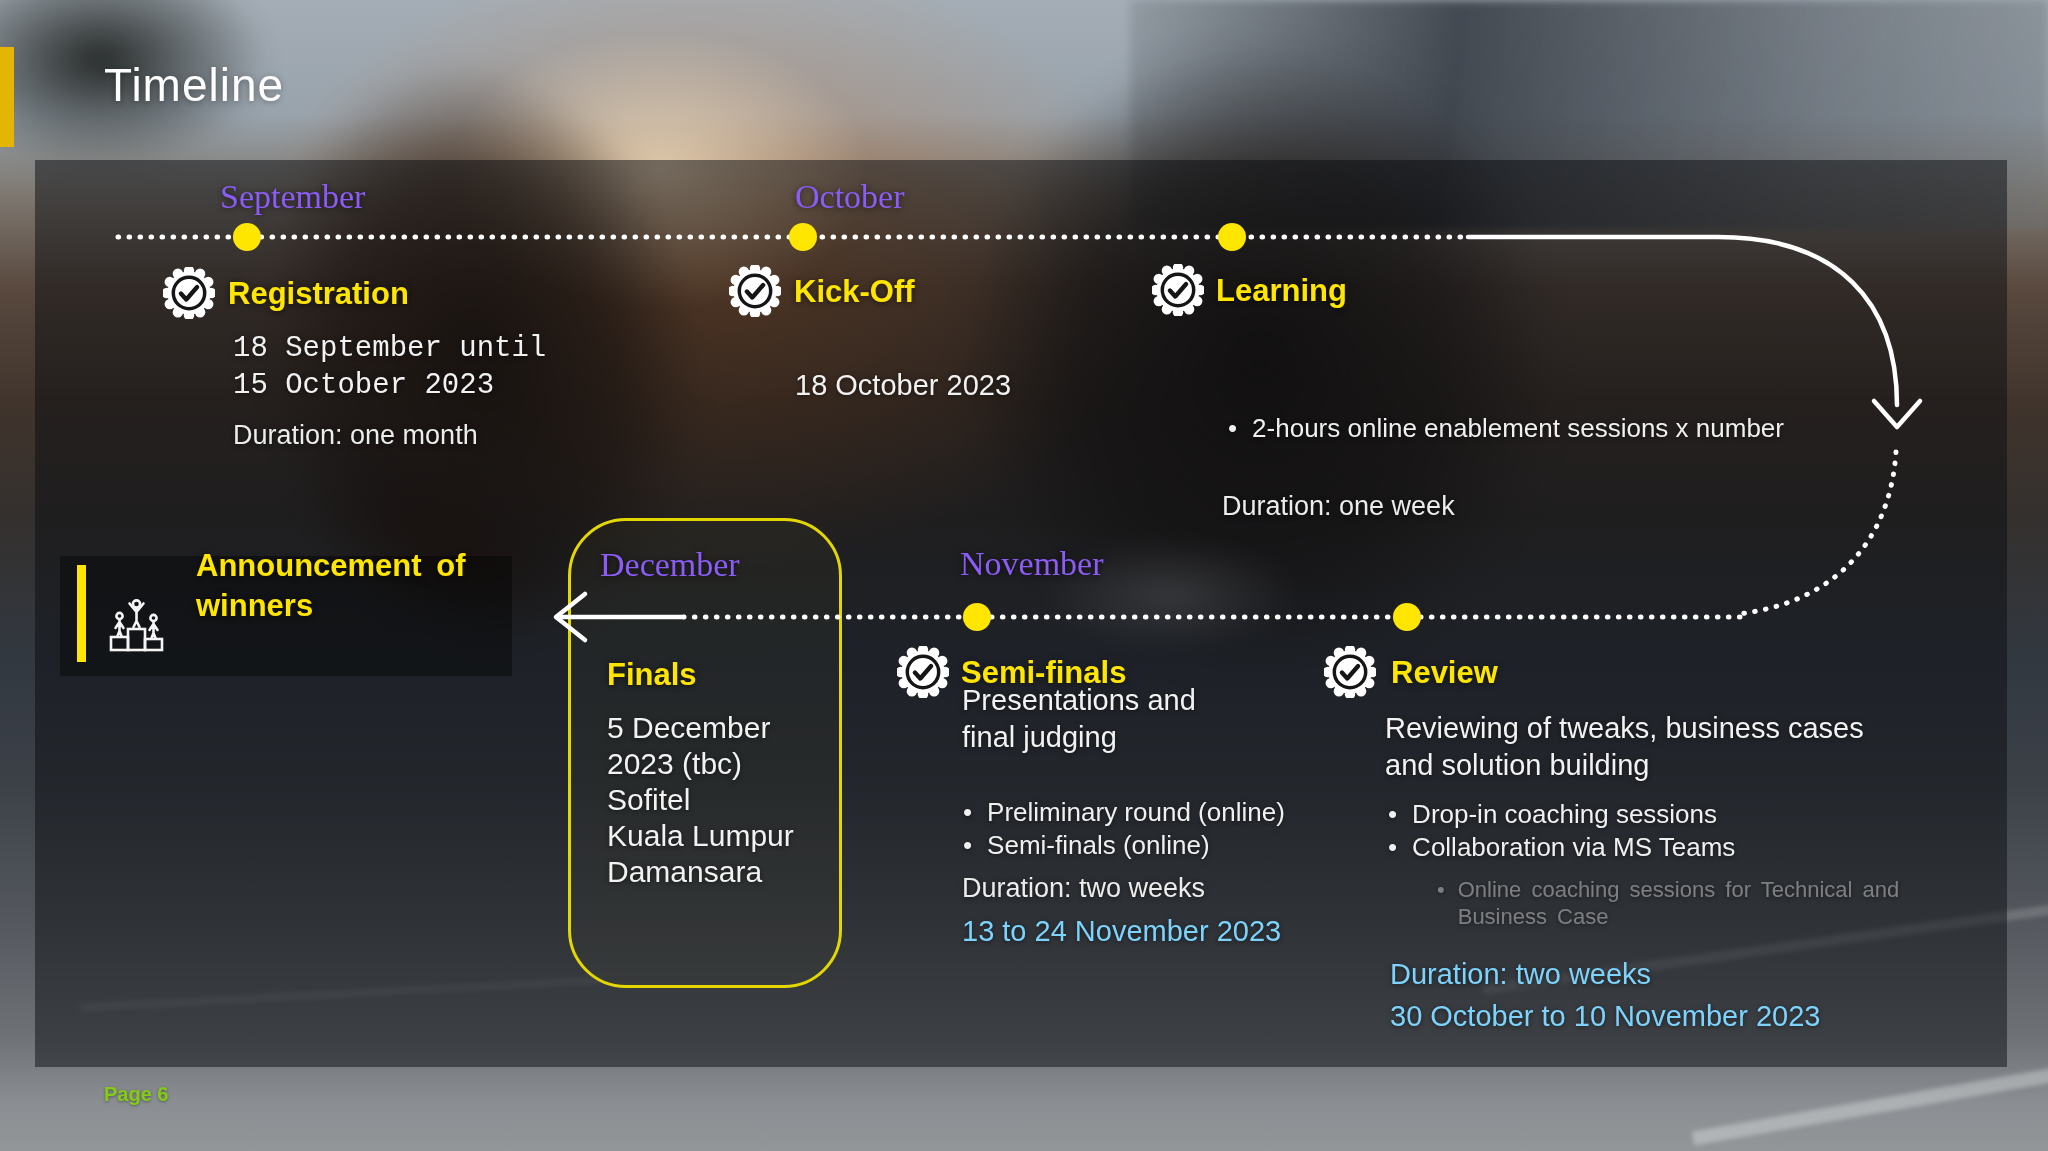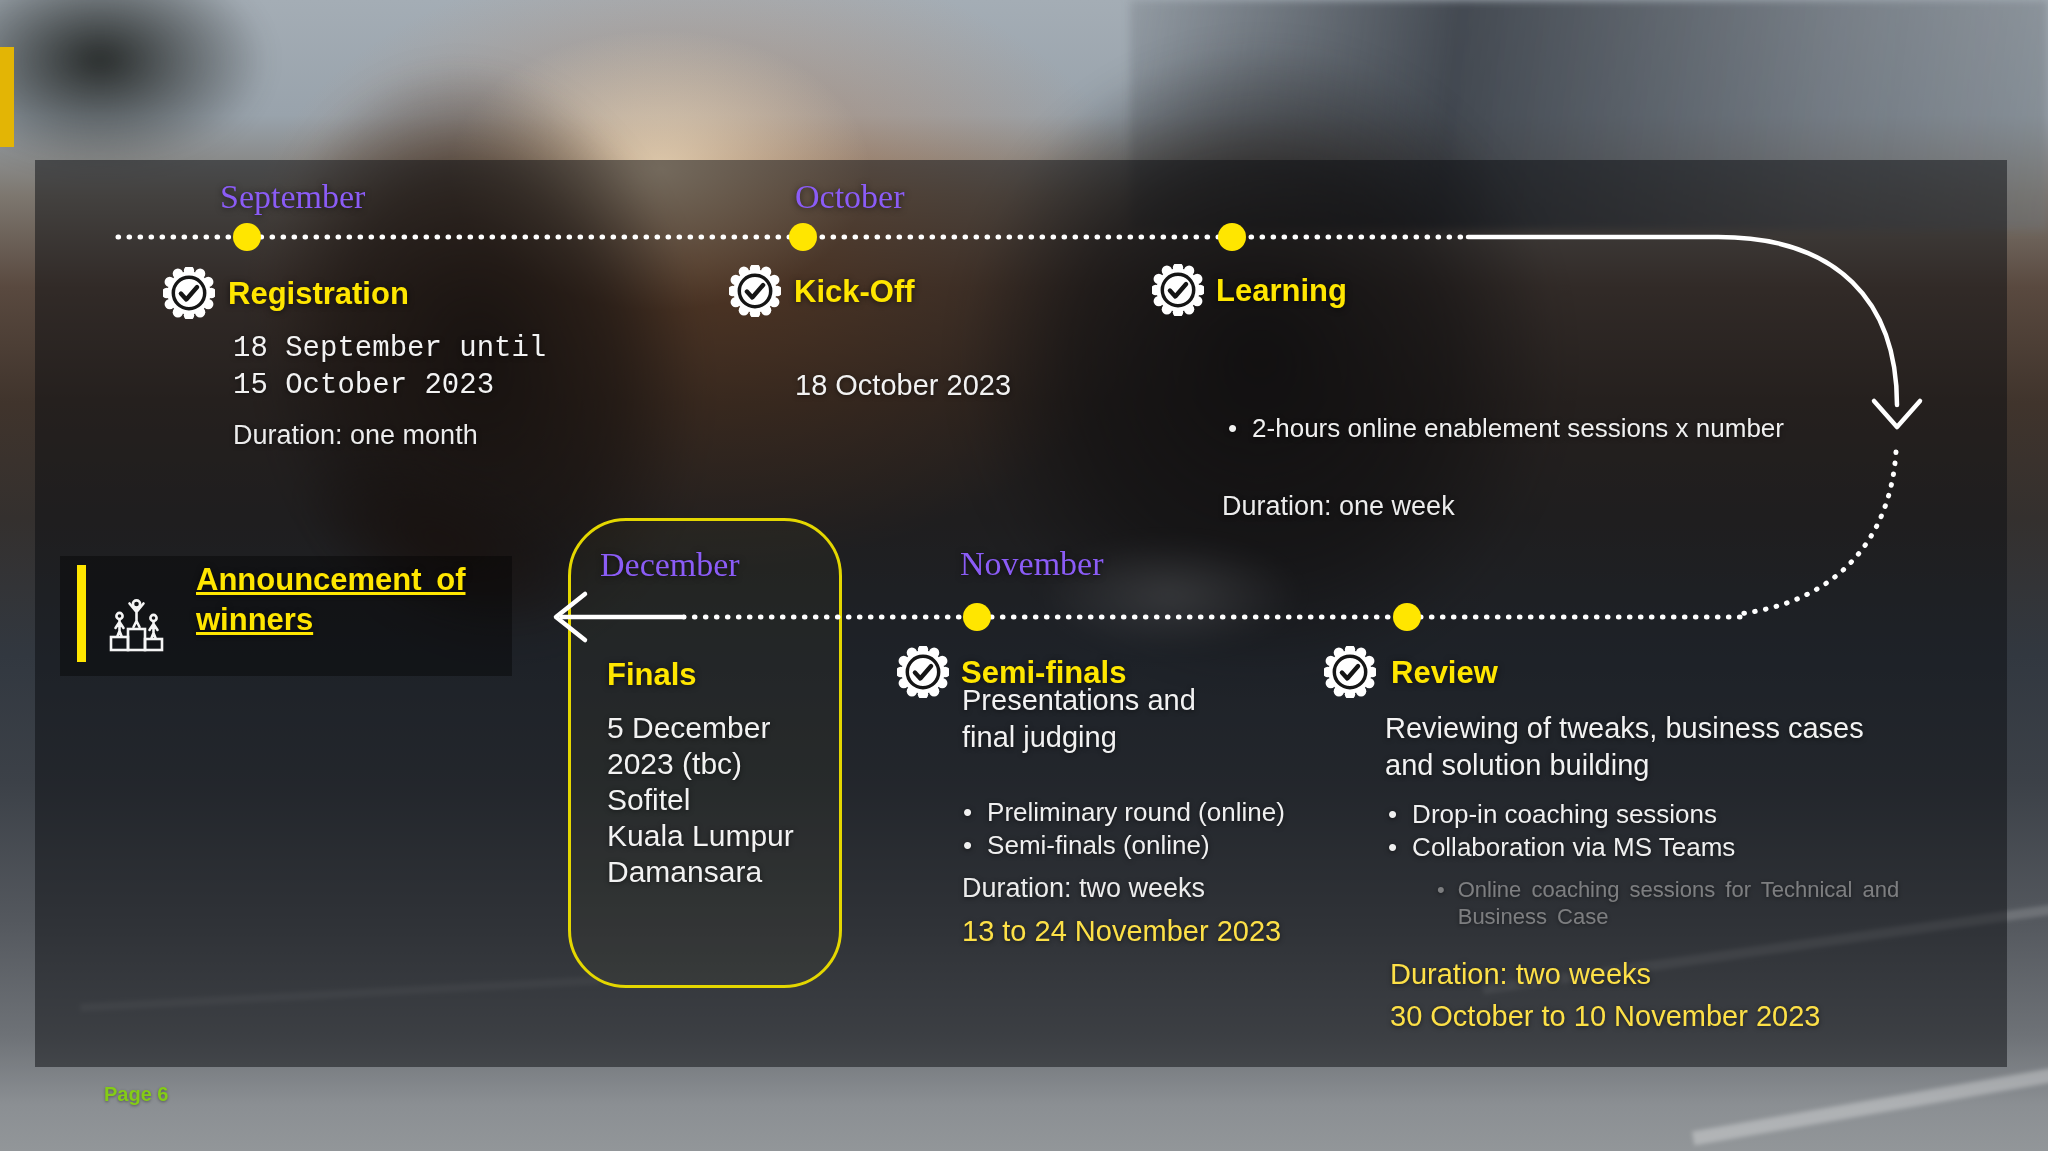--- a/index.html
+++ b/index.html
@@ -56,21 +56,21 @@
   .dotline  { fill:none; stroke:#ffffff; stroke-width:5; stroke-dasharray:0.6 10.4; stroke-linecap:round; }
   .solidline{ fill:none; stroke:#ffffff; stroke-width:4.5; stroke-linecap:round; stroke-linejoin:round; }
   .tl-dot   { fill:#FFE600; }
 
   
   .month  { z-index:5; font-size:34px; font-weight:400; color:#8b5cf6; text-shadow:0 1px 6px rgba(0,0,0,0.6);font-family:Liberation Serif, serif; }
   .mtitle { z-index:5; font-size:31px; font-weight:700; color:#FFE600; text-shadow:0 1px 6px rgba(0,0,0,0.6); }
   .body   { z-index:5; font-size:29px; font-weight:400; color:#F2F2F2; line-height:37px; text-shadow:0 1px 5px rgba(0,0,0,0.55); }
   .body .line { display:block; }
   .dur    { z-index:5; font-size:27px; color:#ECECEC; text-shadow:0 1px 5px rgba(0,0,0,0.55); }
-  .dates  { z-index:5; font-size:29px; color:#fde047; text-shadow:0 1px 5px rgba(0,0,0,0.55); }
+  .dates  { z-index:5; font-size:29px; color:#7dd3fc; text-shadow:0 1px 5px rgba(0,0,0,0.55); }
   .bullets{ z-index:5; }
   .bullet { display:flex; gap:15px; font-size:26px; line-height:33px; color:#F0F0F0; text-shadow:0 1px 5px rgba(0,0,0,0.55); }
   .bullet .bdot { flex:0 0 auto; }
   .bullet .bline { display:block; }
   .subbullet { display:flex; gap:13px; font-size:22px; line-height:27px; font-weight:400; color:#F0F0F0; word-spacing:4px; text-shadow:0 1px 4px rgba(0,0,0,0.55); }
   .ann-text { z-index:5; font-size:31px; font-weight:700; line-height:40px; color:#FFE600; word-spacing:6px; text-shadow:0 1px 6px rgba(0,0,0,0.6); }
   .ann-text .line { display:block; }
   .badge { z-index:5; width:52px; height:52px; }
   .podium { z-index:5; width:66px; height:66px; }
   .page-label { z-index:6; font-size:20px; font-weight:600; color:#84cc16; text-shadow:0 1px 3px rgba(0,0,0,0.4); }
@@ -88,20 +88,21 @@
   <div class="abs runnerL-arm"></div>
   <div class="abs runnerR"></div>
   <div class="abs shoeR"></div>
   <div class="abs lane1"></div>
   <div class="abs lane2"></div>
   <div class="abs lane3"></div>
 
   <div class="abs panel"></div>
 
   <div class="abs corner-tab"></div>
+  <div class="abs slide-title">Timeline</div>
 
   <div class="abs dec-box"></div>
 
   <div class="abs ann-rect"></div>
   <div class="abs ann-bar"></div>
 
   <svg width="0" height="0" style="position:absolute" aria-hidden="true">
     <defs>
       <symbol id="badge-sym" viewBox="0 0 48 48">
         <circle cx="24" cy="24" r="20" fill="#fff"></circle>
@@ -237,20 +238,20 @@
       <rect x="7" y="45" width="17" height="13"></rect>
       <rect x="41" y="47" width="17" height="11"></rect>
       <circle cx="32.5" cy="12" r="3.6"></circle>
       <path d="M32.5 16 V29 M32.5 20 L25.5 11.5 M32.5 20 L39.5 11.5 M32.5 29 L29.5 35 M32.5 29 L35.5 35"></path>
       <circle cx="15.5" cy="24" r="3.1"></circle>
       <path d="M15.5 27.5 V39 M15.5 30 L11.5 36 M15.5 30 L19.5 36 M15.5 39 L13.5 44 M15.5 39 L17.5 44"></path>
       <circle cx="49.5" cy="26" r="3.1"></circle>
       <path d="M49.5 29.5 V41 M49.5 32 L45.5 38 M49.5 32 L53.5 38 M49.5 41 L47.5 46 M49.5 41 L51.5 46"></path>
     </g>
   </svg>
-  <div class="abs ann-text" style="left:196px; top:560px;text-decoration:underline;">
+  <div class="abs ann-text" style="left:196px; top:546px;">
     <span class="line">Announcement of</span>
     <span class="line">winners</span>
   </div>
 
   <div class="abs page-label" style="left:104px; top:1083px;">Page 6</div>
 
 </div>
 
 </body></html>

